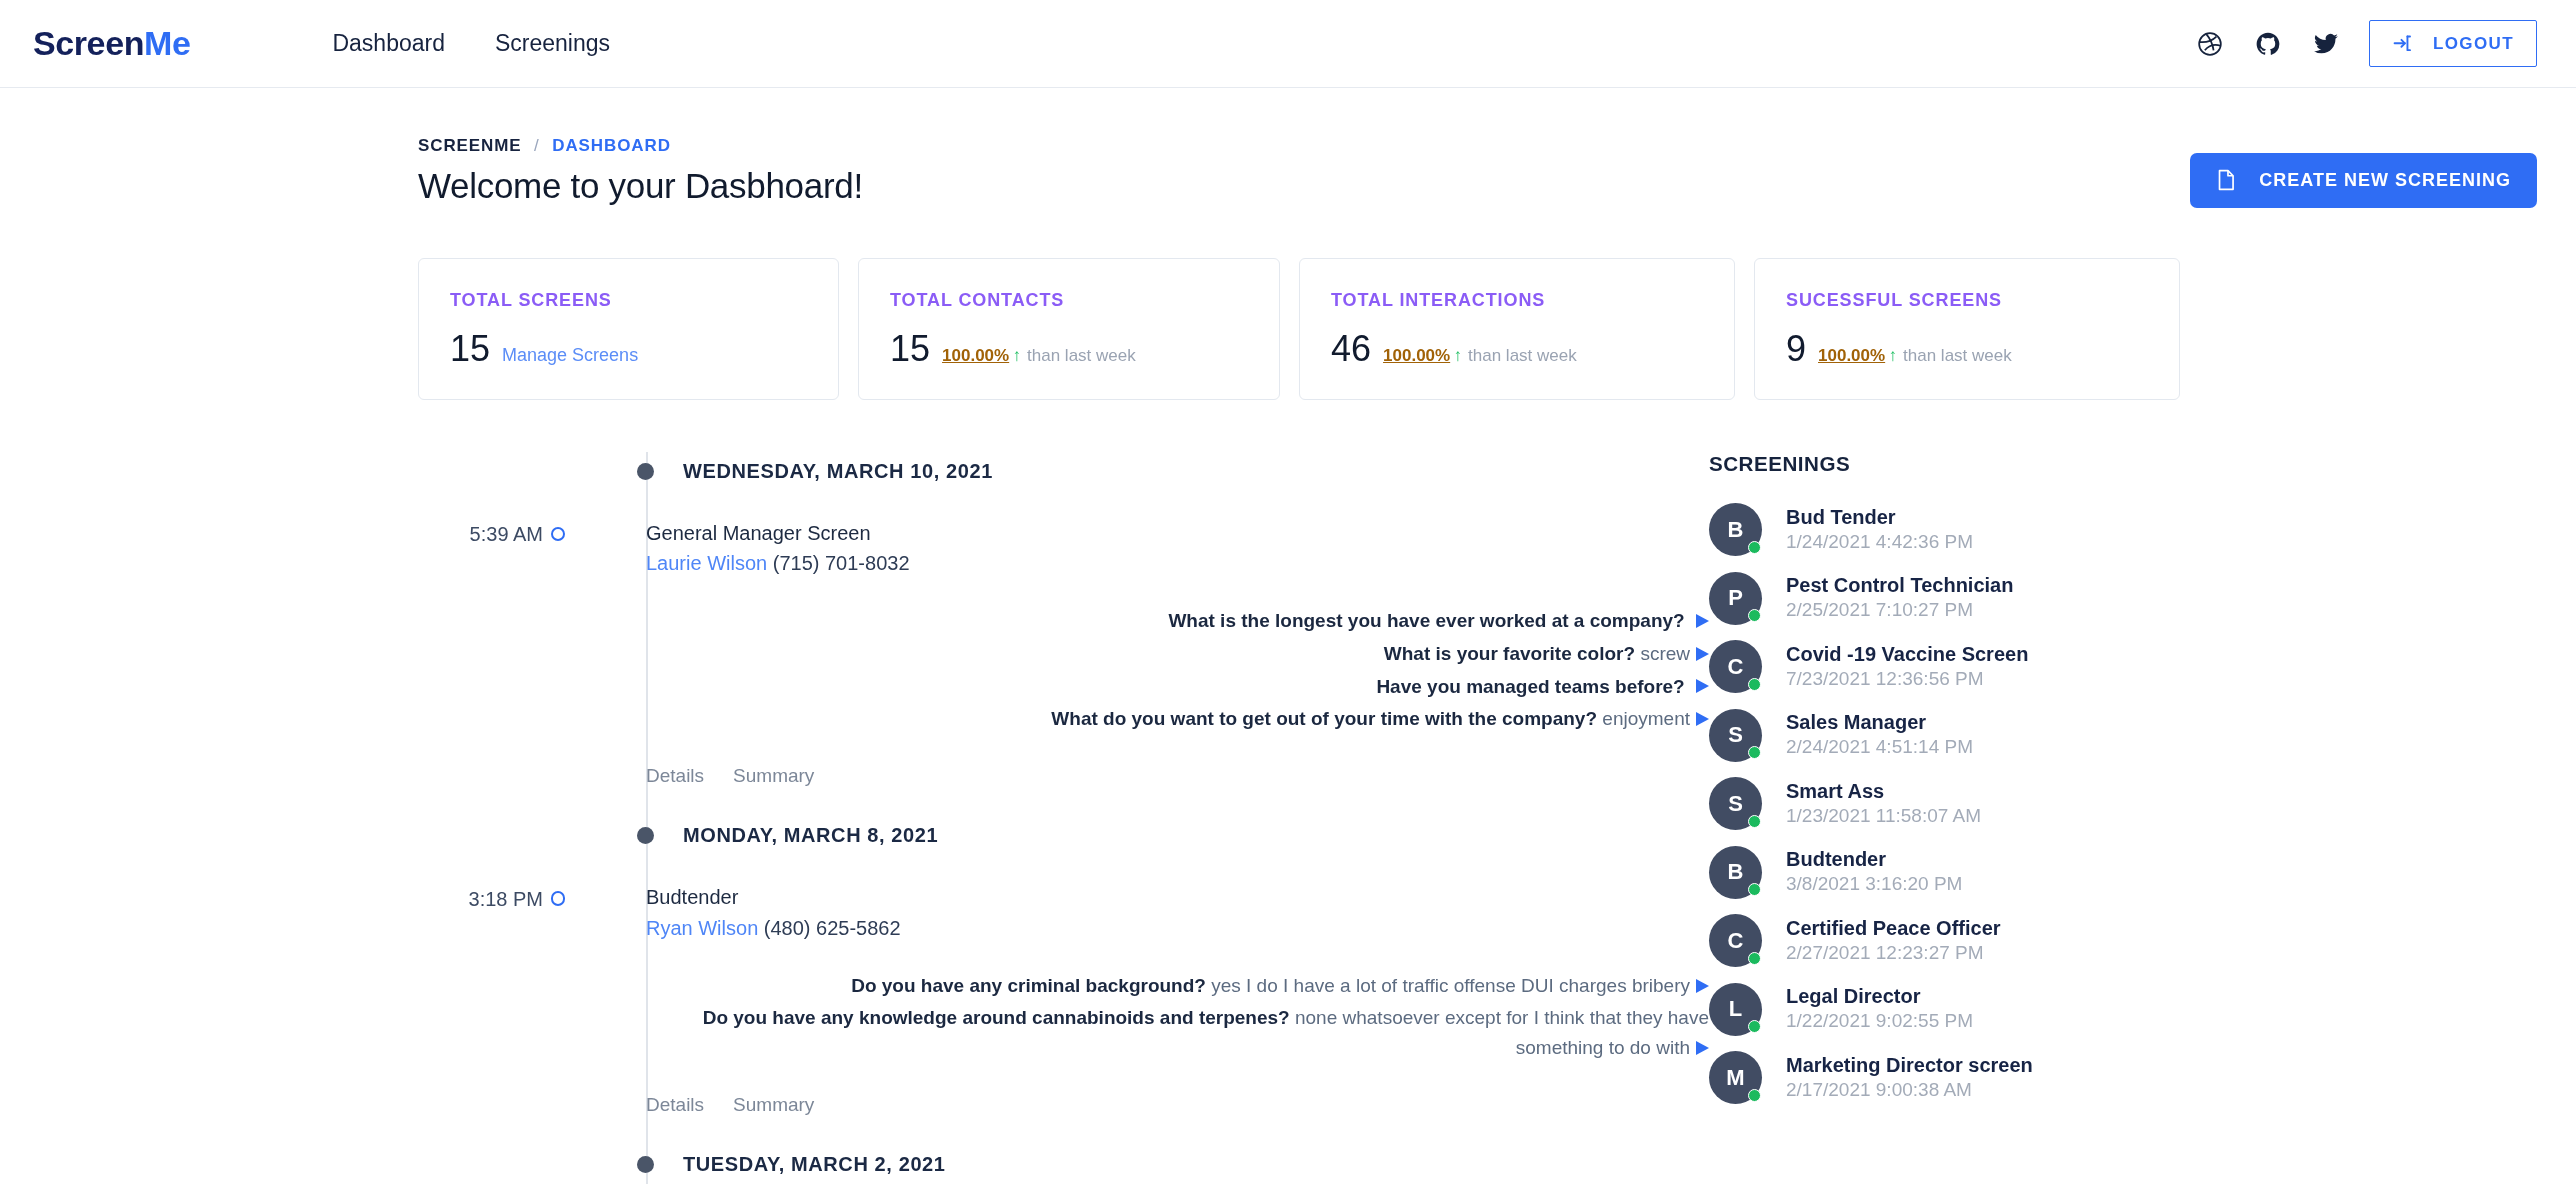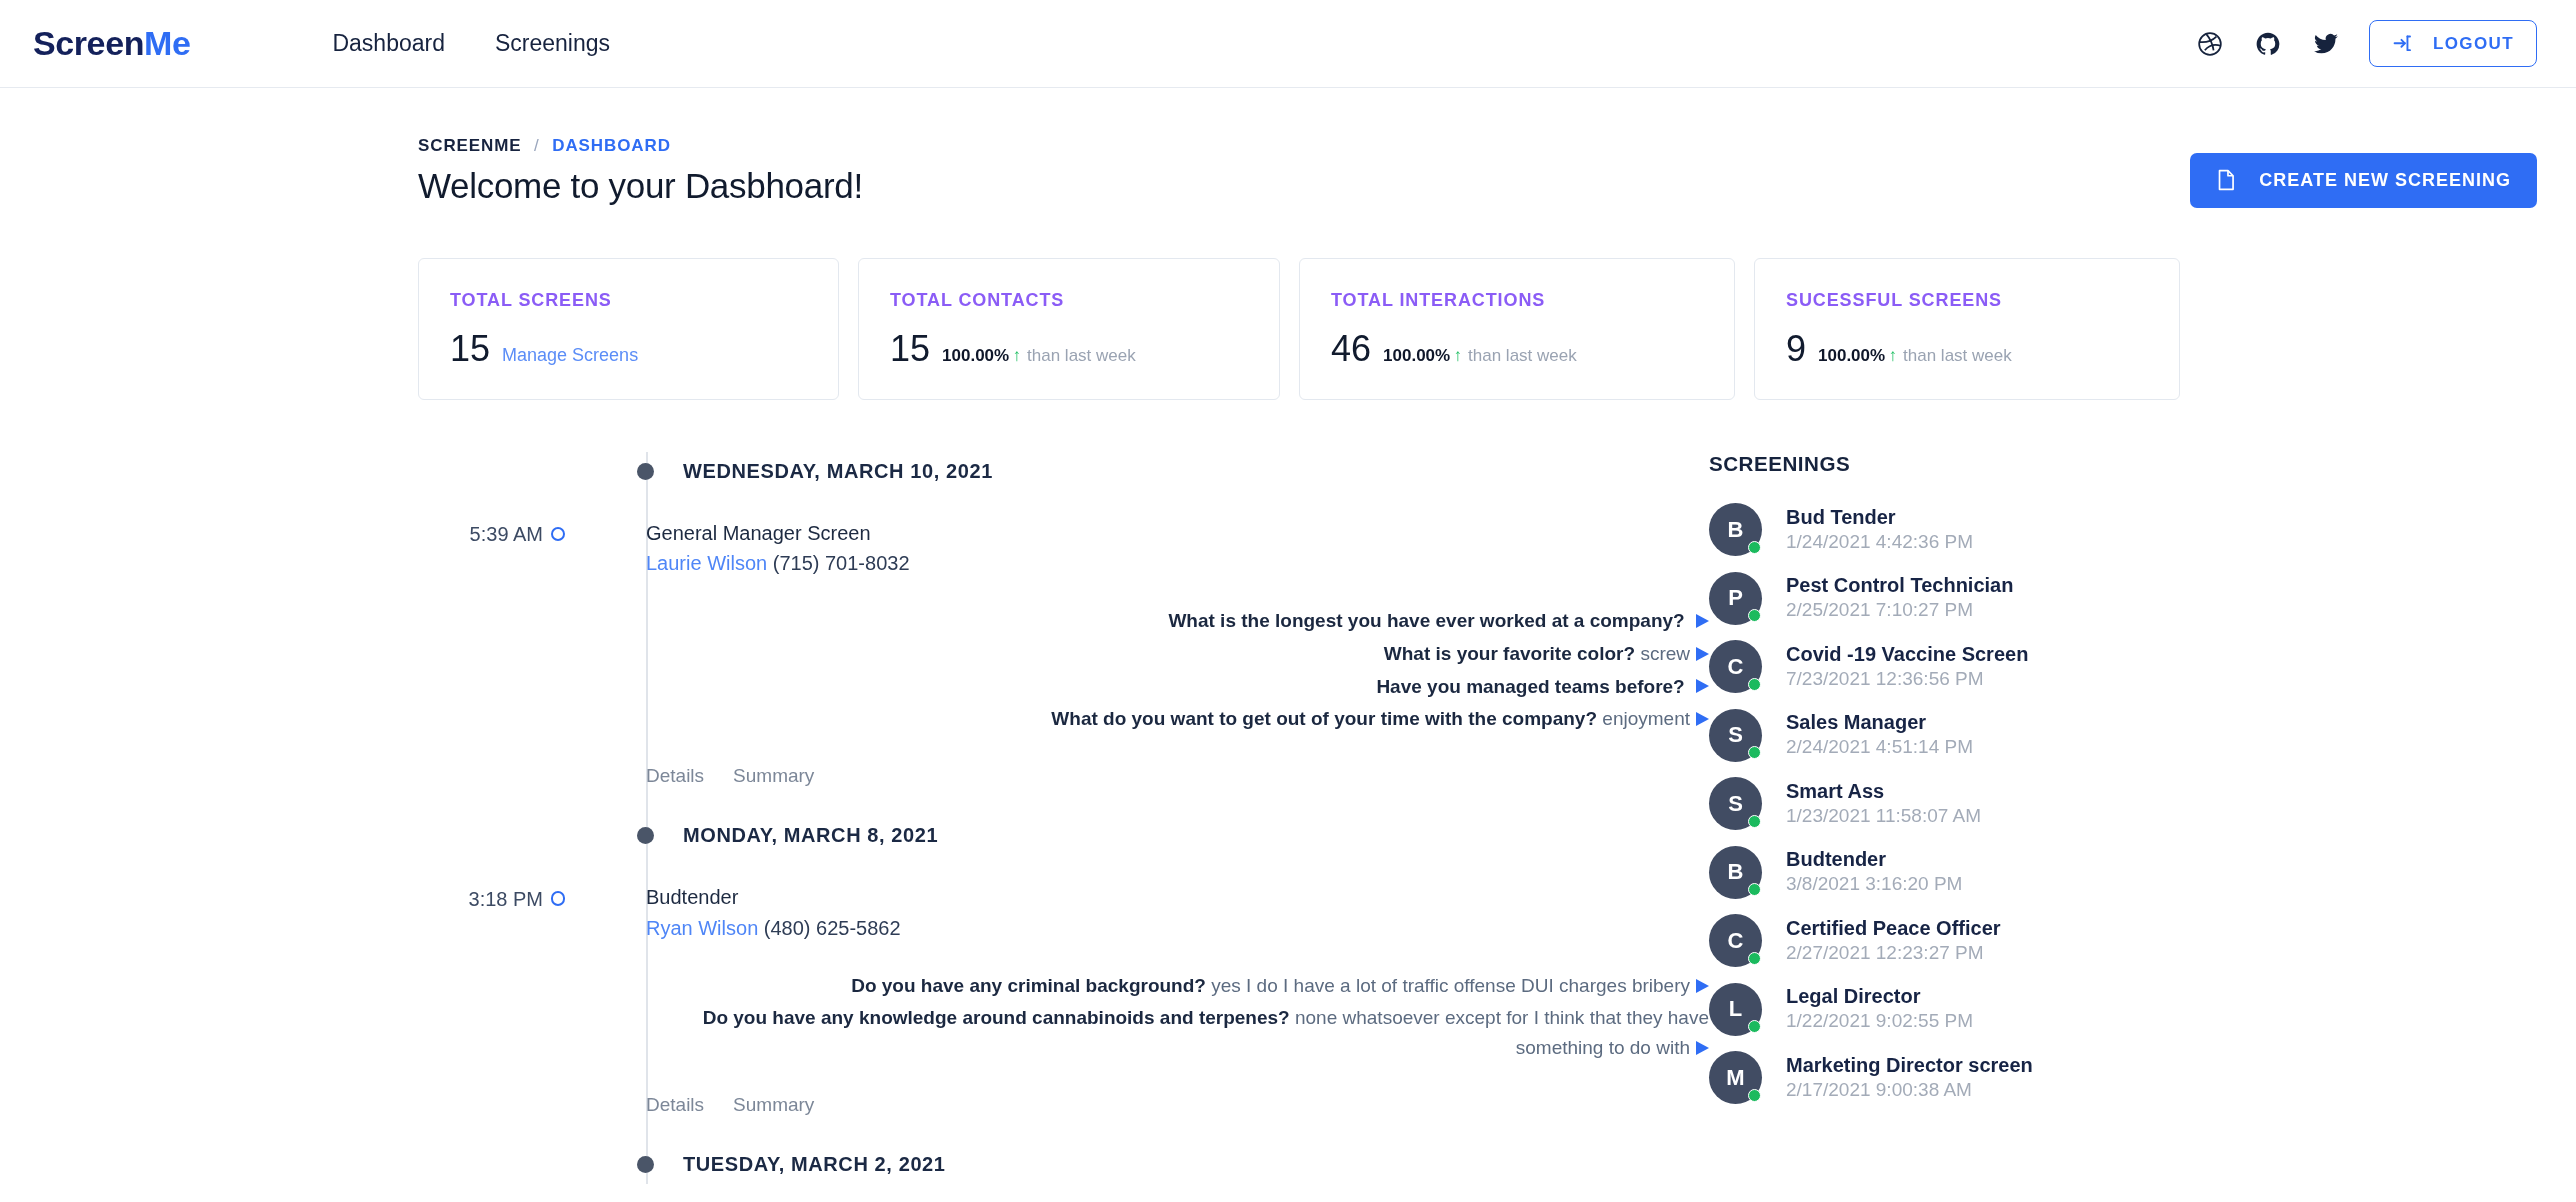--- a/index.html
+++ b/index.html
@@ -50,21 +50,21 @@
   .social-icon {
     width: 29px; height: 29px;
     display: flex; align-items: center; justify-content: center;
     color: #16233d;
   }
   .social-icon svg { display: block; }
 
   .logout-btn {
     display: flex; align-items: center; gap: 20px;
     border: 1.7px solid #2f6df4;
-    border-radius: 8px;
+    border-radius: 2px;
     background: #fff;
     color: #2f6df4;
     font-size: 17px;
     font-weight: bold;
     letter-spacing: 1.4px;
     padding: 12px 22px;
     cursor: pointer;
     font-family: "Liberation Sans", sans-serif;
   }
   .logout-btn svg { display: block; }
@@ -146,22 +146,23 @@
   }
   .stat-link {
     font-size: 18px;
     color: #5b8df7;
     text-decoration: none;
     cursor: pointer;
   }
   .stat-pct {
     font-size: 17px;
     font-weight: bold;
-    color: #0f172a;
+    color: #a16207;
     margin-right: 3.4px;
+    text-decoration: underline;
   }
   .stat-arrow { color: #23c065; font-size: 17px; margin-right: 6px; }
   .stat-sub { font-size: 17px; color: #9aa3b2; }
 
   
   .main-split {
     display: flex;
     padding: 52px 39px 0 0;
   }
   .timeline-col {

